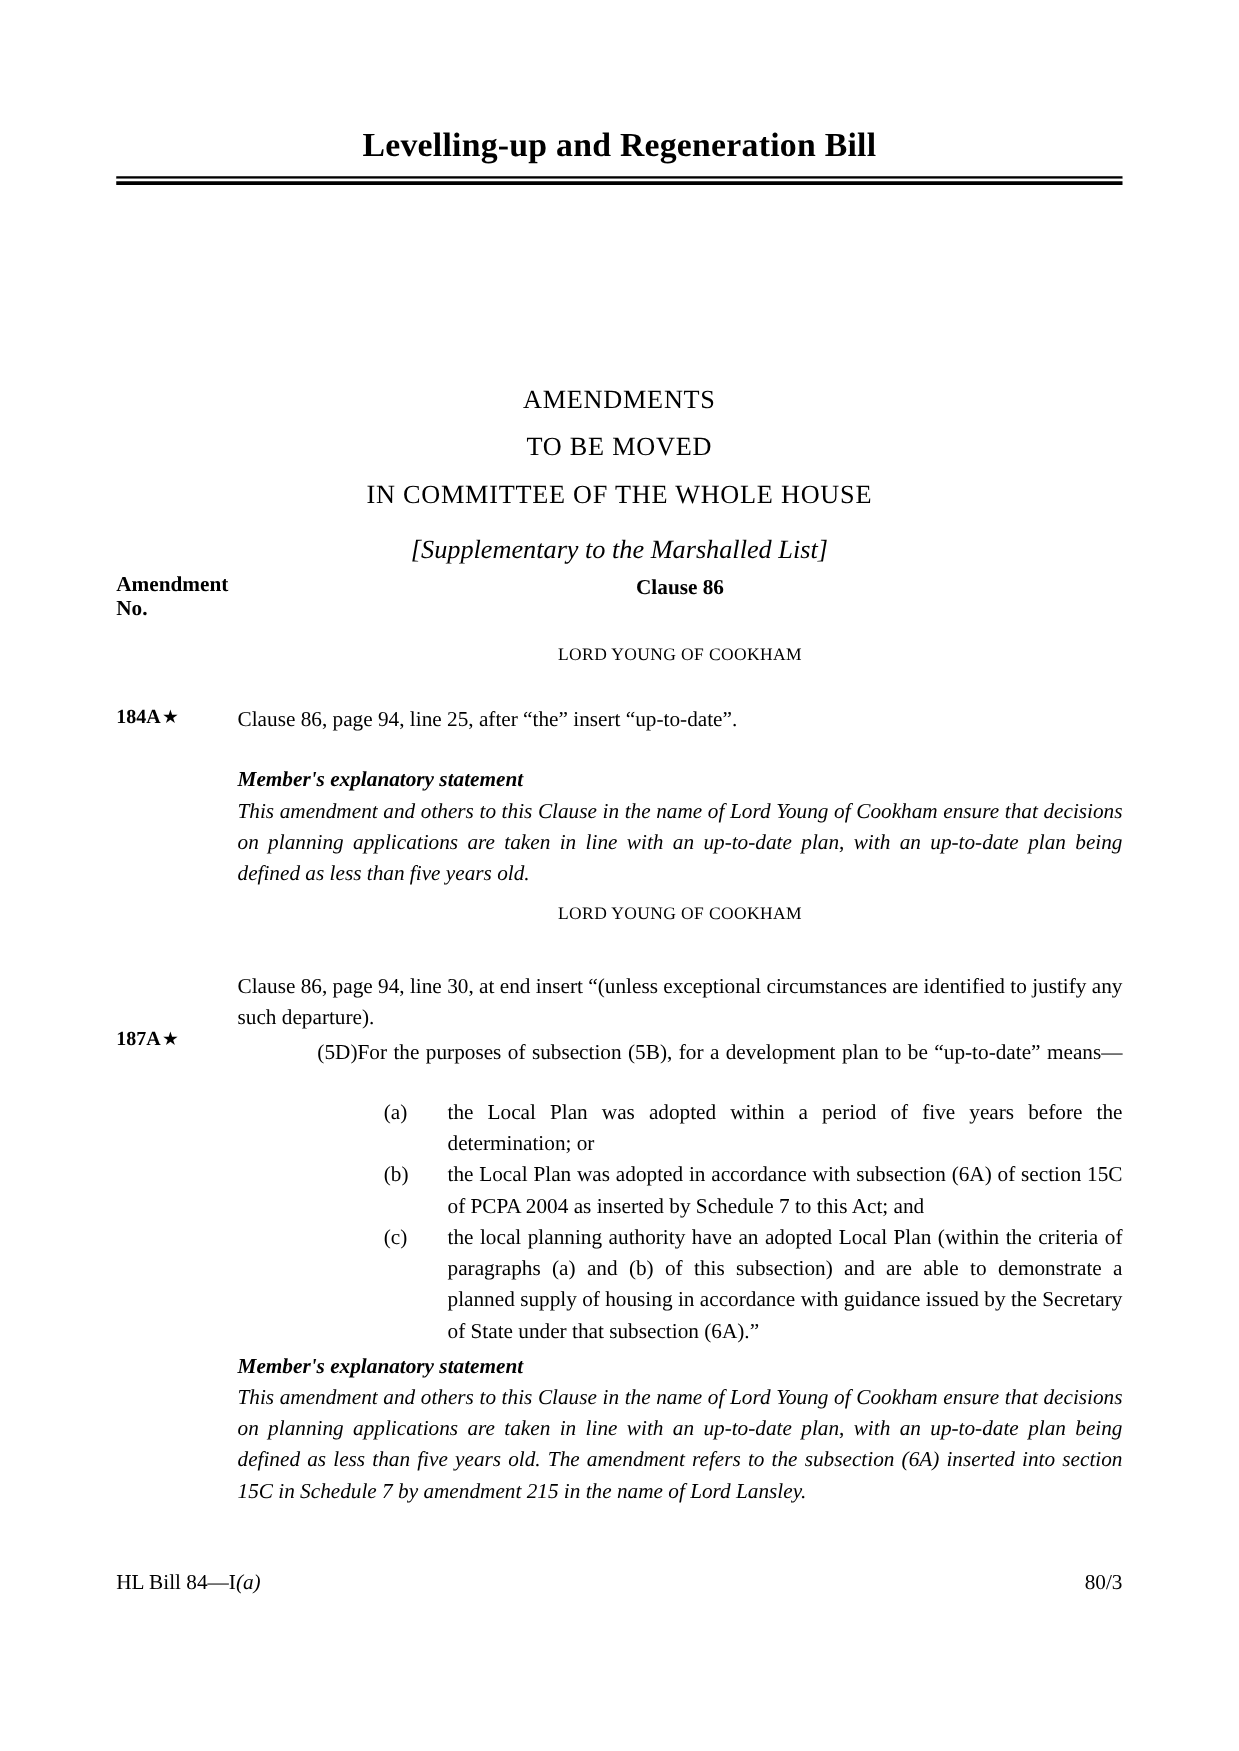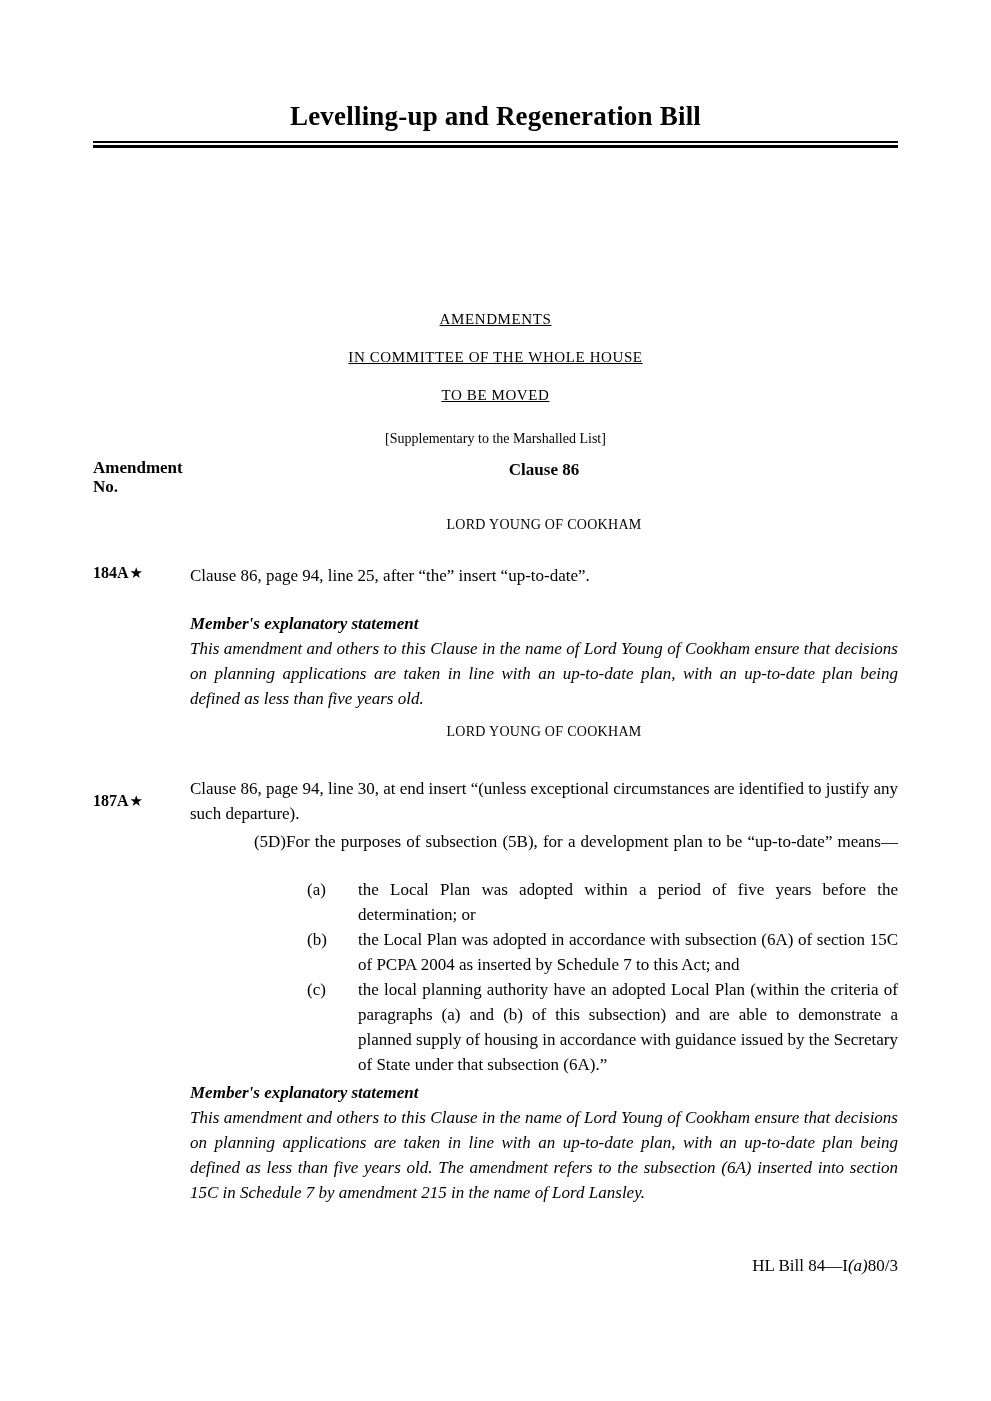--- a/index.html
+++ b/index.html
@@ -60,28 +60,28 @@
 
   
   .headings {
     position: absolute;
     left: 93px;
     top: 300px;
     width: 805px;
     text-align: center;
   }
   .heading-caps {
-    font-size: 15px;
+    font-size: 21px;
     line-height: 38px;
     letter-spacing: 0.6px;
     white-space: nowrap;
-    text-decoration: underline;
   }
   .heading-sub {
-    font-size: 14px;
+    font-size: 21px;
+    font-style: italic;
     line-height: 38px;
     margin-top: 6px;
   }
 
   
   .amendment-no-label {
     position: absolute;
     left: 93px;
     top: 458px;
     width: 130px;
@@ -121,21 +121,21 @@
     font-weight: bold;
     white-space: nowrap;
   }
   .amend-num .star {
     font-weight: normal;
     font-size: 15px;
     display: inline-block;
     margin-left: 1px;
   }
   .amend-num-1 { top: 564px; }
-  .amend-num-2 { top: 792px; }
+  .amend-num-2 { top: 822px; }
 
   .amend-text {
     position: absolute;
     left: 190px;
     width: 708px;
     font-size: 17px;
     line-height: 25px;
     text-align: justify;
     text-justify: inter-word;
   }
@@ -221,43 +221,43 @@
   }
 
   
   .footer {
     position: absolute;
     left: 93px;
     top: 1256px;
     width: 805px;
     font-size: 17px;
     display: flex;
-    justify-content: flex-end;
+    justify-content: space-between;
     align-items: baseline;
   }
   .footer-left .ital { font-style: italic; }
 </style>
 </head>
 <body>
 
 <div class="page">
 
   <div class="title-block">
     <div class="doc-title">Levelling-up and Regeneration Bill</div>
     <div class="rule-wrap">
       <div class="rule-thin"></div>
       <div class="rule-gap"></div>
       <div class="rule-thick"></div>
     </div>
   </div>
 
   <div class="headings">
     <div class="heading-caps">AMENDMENTS</div>
+    <div class="heading-caps">TO BE MOVED</div>
     <div class="heading-caps">IN COMMITTEE OF THE WHOLE HOUSE</div>
-    <div class="heading-caps">TO BE MOVED</div>
     <div class="heading-sub">[Supplementary to the Marshalled List]</div>
   </div>
 
   <div class="amendment-no-label">
     <div>Amendment</div>
     <div>No.</div>
   </div>
 
   <div class="clause-heading">Clause 86</div>
 

